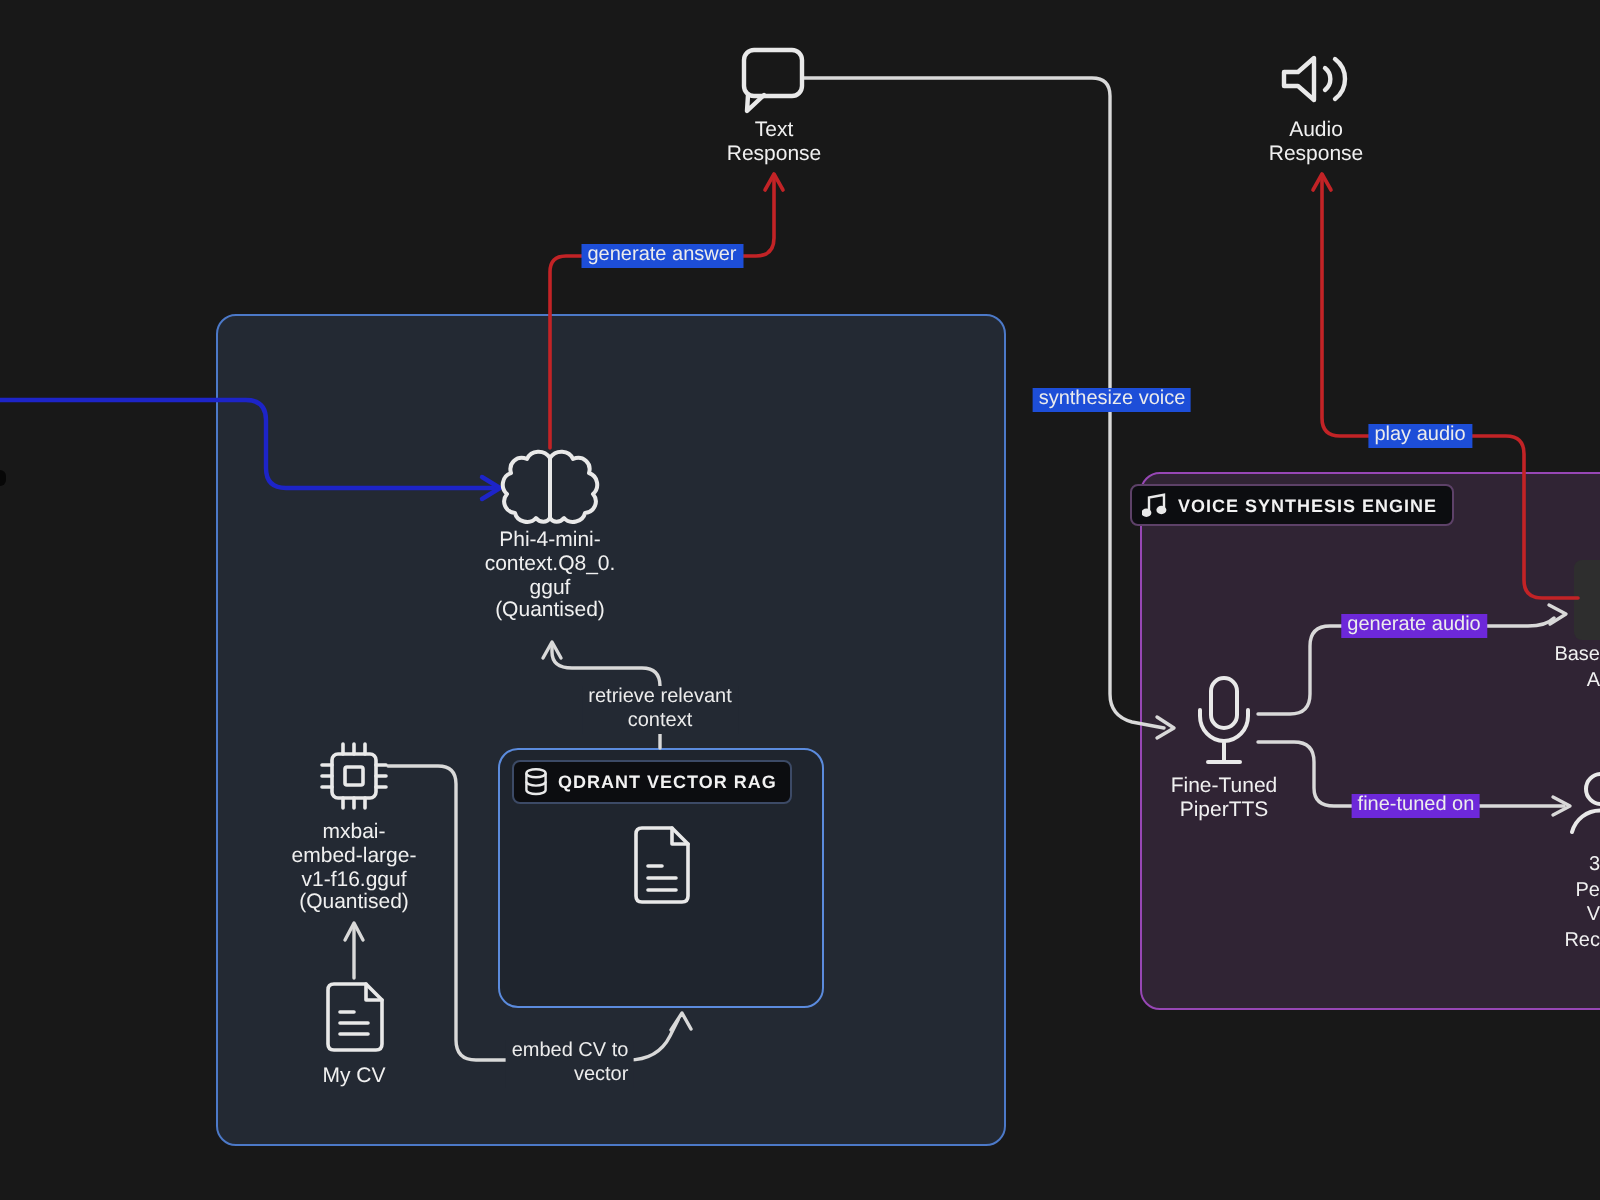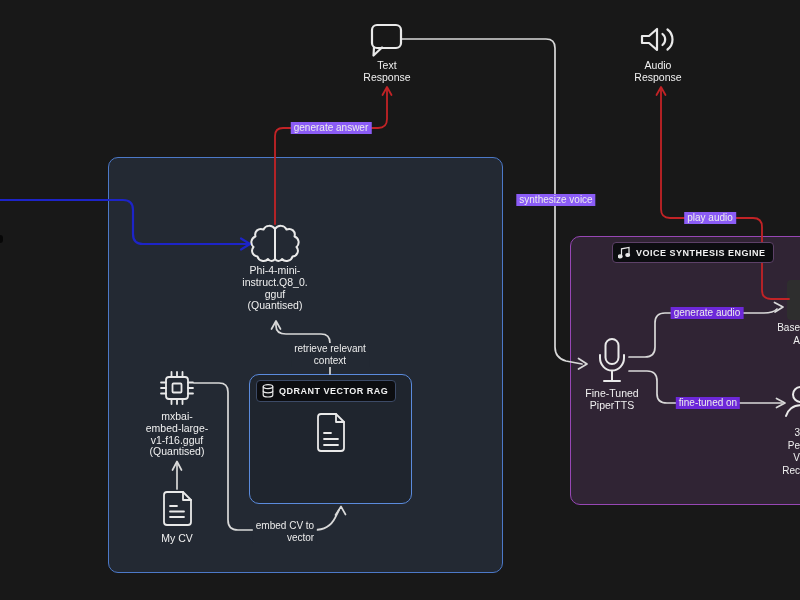--- a/index.html
+++ b/index.html
@@ -11,21 +11,21 @@
   .box-voice{left:570px;top:236px;width:250px;height:269px;background:#302434;border:1.5px solid #9747b5;}
   .badge{position:absolute;z-index:3;display:inline-flex;align-items:center;gap:5px;
          background:#0c0d10;border:1px solid #3c4a66;border-radius:4px;
          padding:3px 7px 3px 5px;font-size:9px;font-weight:bold;letter-spacing:.5px;
          color:#f2f2f2;white-space:nowrap;}
   .badge-voice{border-color:#5d4168;}
   .badge svg{display:block;}
   svg.wires{position:absolute;left:0;top:0;z-index:2;}
   .lbl{position:absolute;z-index:3;font-size:10px;line-height:12px;text-align:center;
        transform:translateX(-50%);white-space:nowrap;color:#ececec;}
-  .lbl.on-dark{background:#8b5cf6;padding:0 3px;}
+  .lbl.on-dark{background:#1d4ed8;padding:0 3px;}
   .lbl.on-blue{background:#232933;padding:0 3px;}
   .lbl.on-purple{background:#6d28d9;padding:0 3px;}
   .node-lbl{position:absolute;z-index:3;font-size:10.5px;line-height:11.8px;text-align:center;
             transform:translateX(-50%);white-space:nowrap;color:#f0f0f0;}
   .node-lbl span{display:block;}
   .clip-lbl{position:absolute;right:0;z-index:3;font-size:10px;line-height:12.6px;
             text-align:right;color:#f0f0f0;}
   .clip-lbl span{display:block;margin-left:20px;}
   .base-audio-box{position:absolute;left:787px;top:280px;width:33px;height:40px;
                   background:#2e2e2e;border-radius:4px;z-index:2;}
@@ -144,21 +144,21 @@
 
   <div class="badge" style="left:256px;top:380px;">
     <svg width="12" height="14" viewBox="0 0 12 14" fill="none" stroke="#e9e9e9" stroke-width="1.2">
       <ellipse cx="6" cy="2.6" rx="4.8" ry="2"></ellipse>
       <path d="M 1.2 2.6 V 11 A 4.8 2 0 0 0 10.8 11 V 2.6"></path>
       <path d="M 1.2 6.8 A 4.8 2 0 0 0 10.8 6.8"></path>
     </svg>
     <span>QDRANT VECTOR RAG</span>
   </div>
 
-  <div class="badge badge-voice" style="left:612px;top:242px;">
+  <div class="badge badge-voice" style="left:565px;top:242px;">
     <svg width="13" height="13" viewBox="0 0 13 13" fill="none" stroke="#e9e9e9" stroke-width="1.2">
       <path d="M 3.5 10.2 V 2.8 L 11 1.4 V 8.8"></path>
       <ellipse cx="2.2" cy="10.4" rx="1.9" ry="1.5" fill="#e9e9e9"></ellipse>
       <ellipse cx="9.7" cy="9" rx="1.9" ry="1.5" fill="#e9e9e9"></ellipse>
     </svg>
     <span>VOICE SYNTHESIS ENGINE</span>
   </div>
 
   <div class="lbl on-dark" style="left:331px;top:122px;">generate answer</div>
   <div class="lbl on-dark" style="left:710px;top:212px;">play audio</div>
@@ -177,21 +177,21 @@
   <div class="node-lbl" style="left:387px;top:60px;">
     <span>Text</span>
     <span>Response</span>
   </div>
   <div class="node-lbl" style="left:658px;top:60px;">
     <span>Audio</span>
     <span>Response</span>
   </div>
   <div class="node-lbl" style="left:275px;top:265px;">
     <span>Phi-4-mini-</span>
-    <span>instruct.Q8_0.</span>
+    <span>context.Q8_0.</span>
     <span>gguf</span>
     <span>(Quantised)</span>
   </div>
   <div class="node-lbl" style="left:177px;top:411px;">
     <span>mxbai-</span>
     <span>embed-large-</span>
     <span>v1-f16.gguf</span>
     <span>(Quantised)</span>
   </div>
   <div class="node-lbl" style="left:177px;top:533px;">My CV</div>

